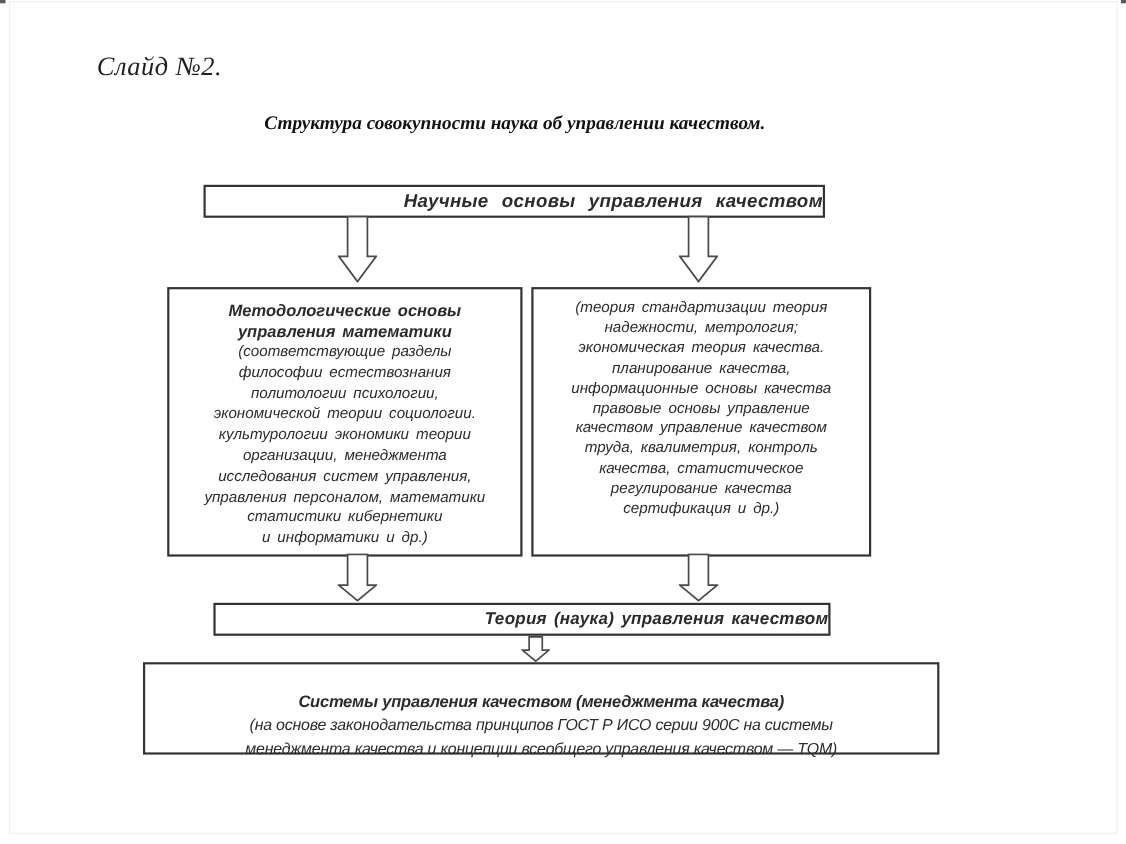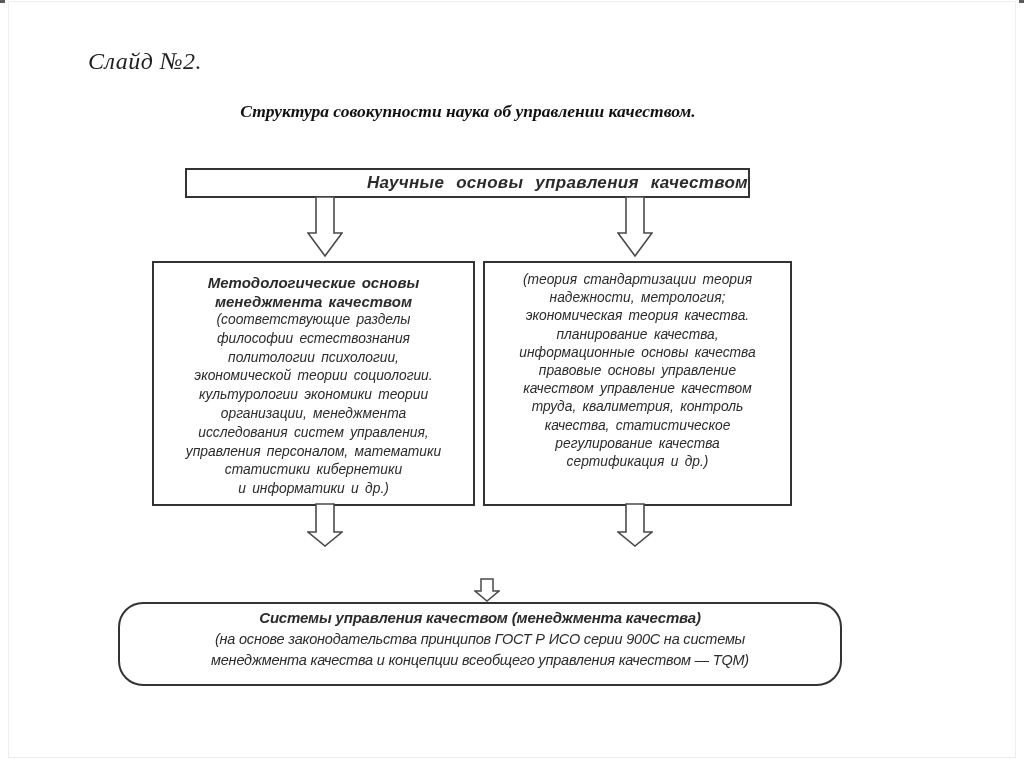--- a/index.html
+++ b/index.html
@@ -24,21 +24,21 @@
     position:absolute;box-sizing:border-box;border:2px solid #333;background:#fff;
     text-align:center;
   }
   .box-single{display:flex;align-items:center;justify-content:flex-end;}
   .top-box{left:185px;top:168px;width:565px;height:30px;
     font-weight:bold;font-size:17px;word-spacing:7px;letter-spacing:.3px;}
   .left-box{left:152px;top:261px;width:323px;height:245px;padding-top:10px;}
   .right-box{left:483px;top:261px;width:309px;height:245px;padding-top:8px;}
   .theory-box{left:194px;top:548px;width:561px;height:30px;
     font-weight:bold;font-size:15.5px;word-spacing:2px;letter-spacing:.2px;}
-  .systems-box{left:118px;top:602px;width:724px;height:84px;padding-top:3px;letter-spacing:-.2px;border-radius:25px;}
+  .systems-box{left:130px;top:602px;width:724px;height:84px;padding-top:24px;letter-spacing:-.2px;}
   .box-heading{font-weight:bold;white-space:pre-line;}
   .box-body{white-space:pre-line;}
   .left-box .box-heading{font-size:15px;line-height:19px;word-spacing:2px;}
   .left-box .box-body{font-size:13.8px;line-height:18.8px;word-spacing:2.5px;}
   .right-box .box-heading{font-size:15px;line-height:19px;word-spacing:2px;}
   .right-box .box-body{font-size:13.8px;line-height:18.2px;word-spacing:2.5px;}
   .systems-box .box-heading{font-size:15px;line-height:22px;}
   .systems-box .box-body{font-size:14.5px;line-height:21px;}
   .arrow{position:absolute;}
   .arrow svg{display:block;}
@@ -65,21 +65,21 @@
       </svg>
   </div>
   <div class="arrow" style="left:617px;top:196px;">
     <svg width="36" height="61" viewBox="0 0 36 61">
         <polygon points="9,1 9,37 1,37 18,60 35,37 27,37 27,1" fill="#ffffff" stroke="#4a4a4a" stroke-width="1.6"></polygon>
       </svg>
   </div>
 
   <div class="box left-box">
     <div class="box-heading">Методологические основы
-менеджмента качеством</div>
+управления математики</div>
     <div class="box-body">(соответствующие разделы
 философии естествознания
 политологии психологии,
 экономической теории социологии.
 культурологии экономики теории
 организации, менеджмента
 исследования систем управления,
 управления персоналом, математики
 статистики кибернетики
 и информатики и др.)</div>
@@ -103,20 +103,23 @@
     <svg width="36" height="44" viewBox="0 0 36 44">
         <polygon points="9,1 9,29 1,29 18,43 35,29 27,29 27,1" fill="#ffffff" stroke="#4a4a4a" stroke-width="1.6"></polygon>
       </svg>
   </div>
   <div class="arrow" style="left:617px;top:503px;">
     <svg width="36" height="44" viewBox="0 0 36 44">
         <polygon points="9,1 9,29 1,29 18,43 35,29 27,29 27,1" fill="#ffffff" stroke="#4a4a4a" stroke-width="1.6"></polygon>
       </svg>
   </div>
 
+  <div class="box box-single theory-box">
+    <span>Теория (наука) управления качеством</span>
+  </div>
 
   <div class="arrow" style="left:474px;top:578px;">
     <svg width="26" height="24" viewBox="0 0 26 24">
         <polygon points="7,1 7,13 1,13 13,23 25,13 19,13 19,1" fill="#ffffff" stroke="#4a4a4a" stroke-width="1.5"></polygon>
       </svg>
   </div>
 
   <div class="box systems-box">
     <div class="box-heading">Системы управления качеством (менеджмента качества)</div>
     <div class="box-body">(на основе законодательства  принципов ГОСТ Р ИСО серии 900С на системы

